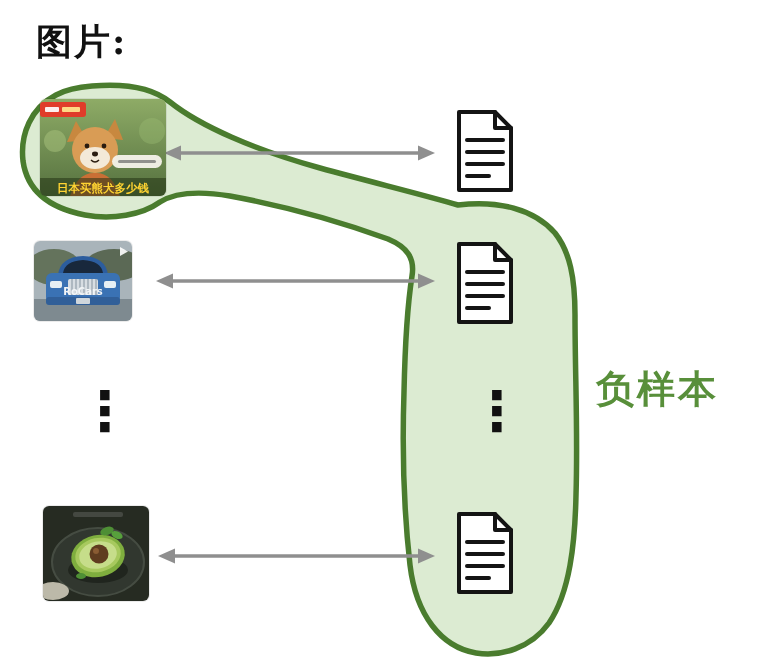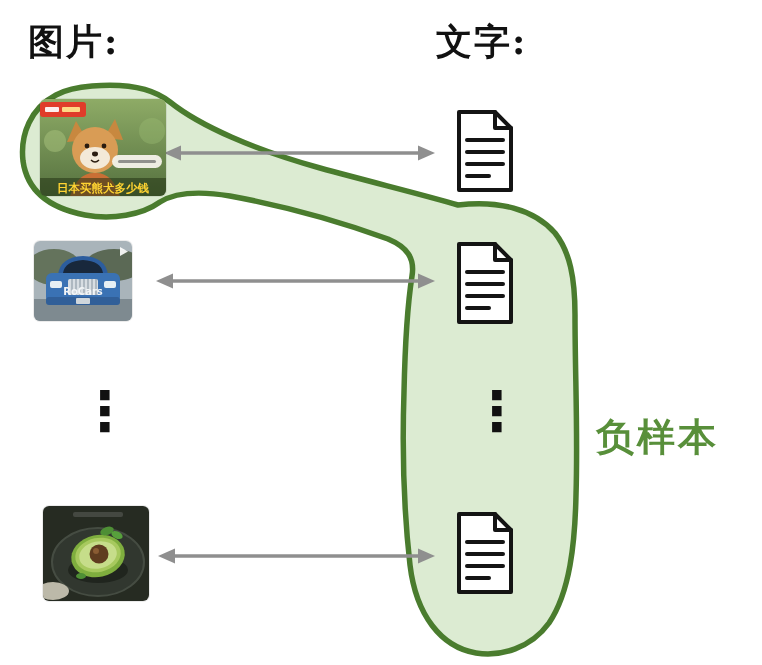--- a/index.html
+++ b/index.html
@@ -77,24 +77,23 @@
       <polygon points="156,281 173,273.5 173,288.5" fill="#8f8f8f"></polygon>
       <polygon points="435,281 418,273.5 418,288.5" fill="#8f8f8f"></polygon>
     </g>
     <g>
       <line x1="172" y1="556" x2="421" y2="556" stroke-width="3.4" stroke="#8f8f8f"></line>
       <polygon points="158,556 175,548.5 175,563.5" fill="#8f8f8f"></polygon>
       <polygon points="435,556 418,548.5 418,563.5" fill="#8f8f8f"></polygon>
     </g>
   </svg>
 
-  <div class="abs layer-fg col-label" style="left:28px;top:18px">图片:</div>
-  <div class="abs layer-fg col-label" style="left:436px;top:18px">文字:</div>
+  <div class="abs layer-fg col-label" style="left:36px;top:18px">图片:</div>
 
-  <div class="abs layer-fg neg-label" style="left: 596px; top: 364px; color: rgb(88, 143, 58); margin-top: 48px;">负样本</div>
+  <div class="abs layer-fg neg-label" style="left: 596px; top: 364px; color: rgb(88, 143, 58);">负样本</div>
 
   <div class="abs layer-fg thumb" style="left:40px;top:99px">
     <svg width="126" height="97" viewBox="0 0 126 97">
       <defs>
         <linearGradient id="dogbg" x1="0" y1="0" x2="0" y2="1">
           <stop offset="0" stop-color="#8eab66"></stop>
           <stop offset="1" stop-color="#55713f"></stop>
         </linearGradient>
       </defs>
       <rect width="126" height="97" fill="url(#dogbg)"></rect>

